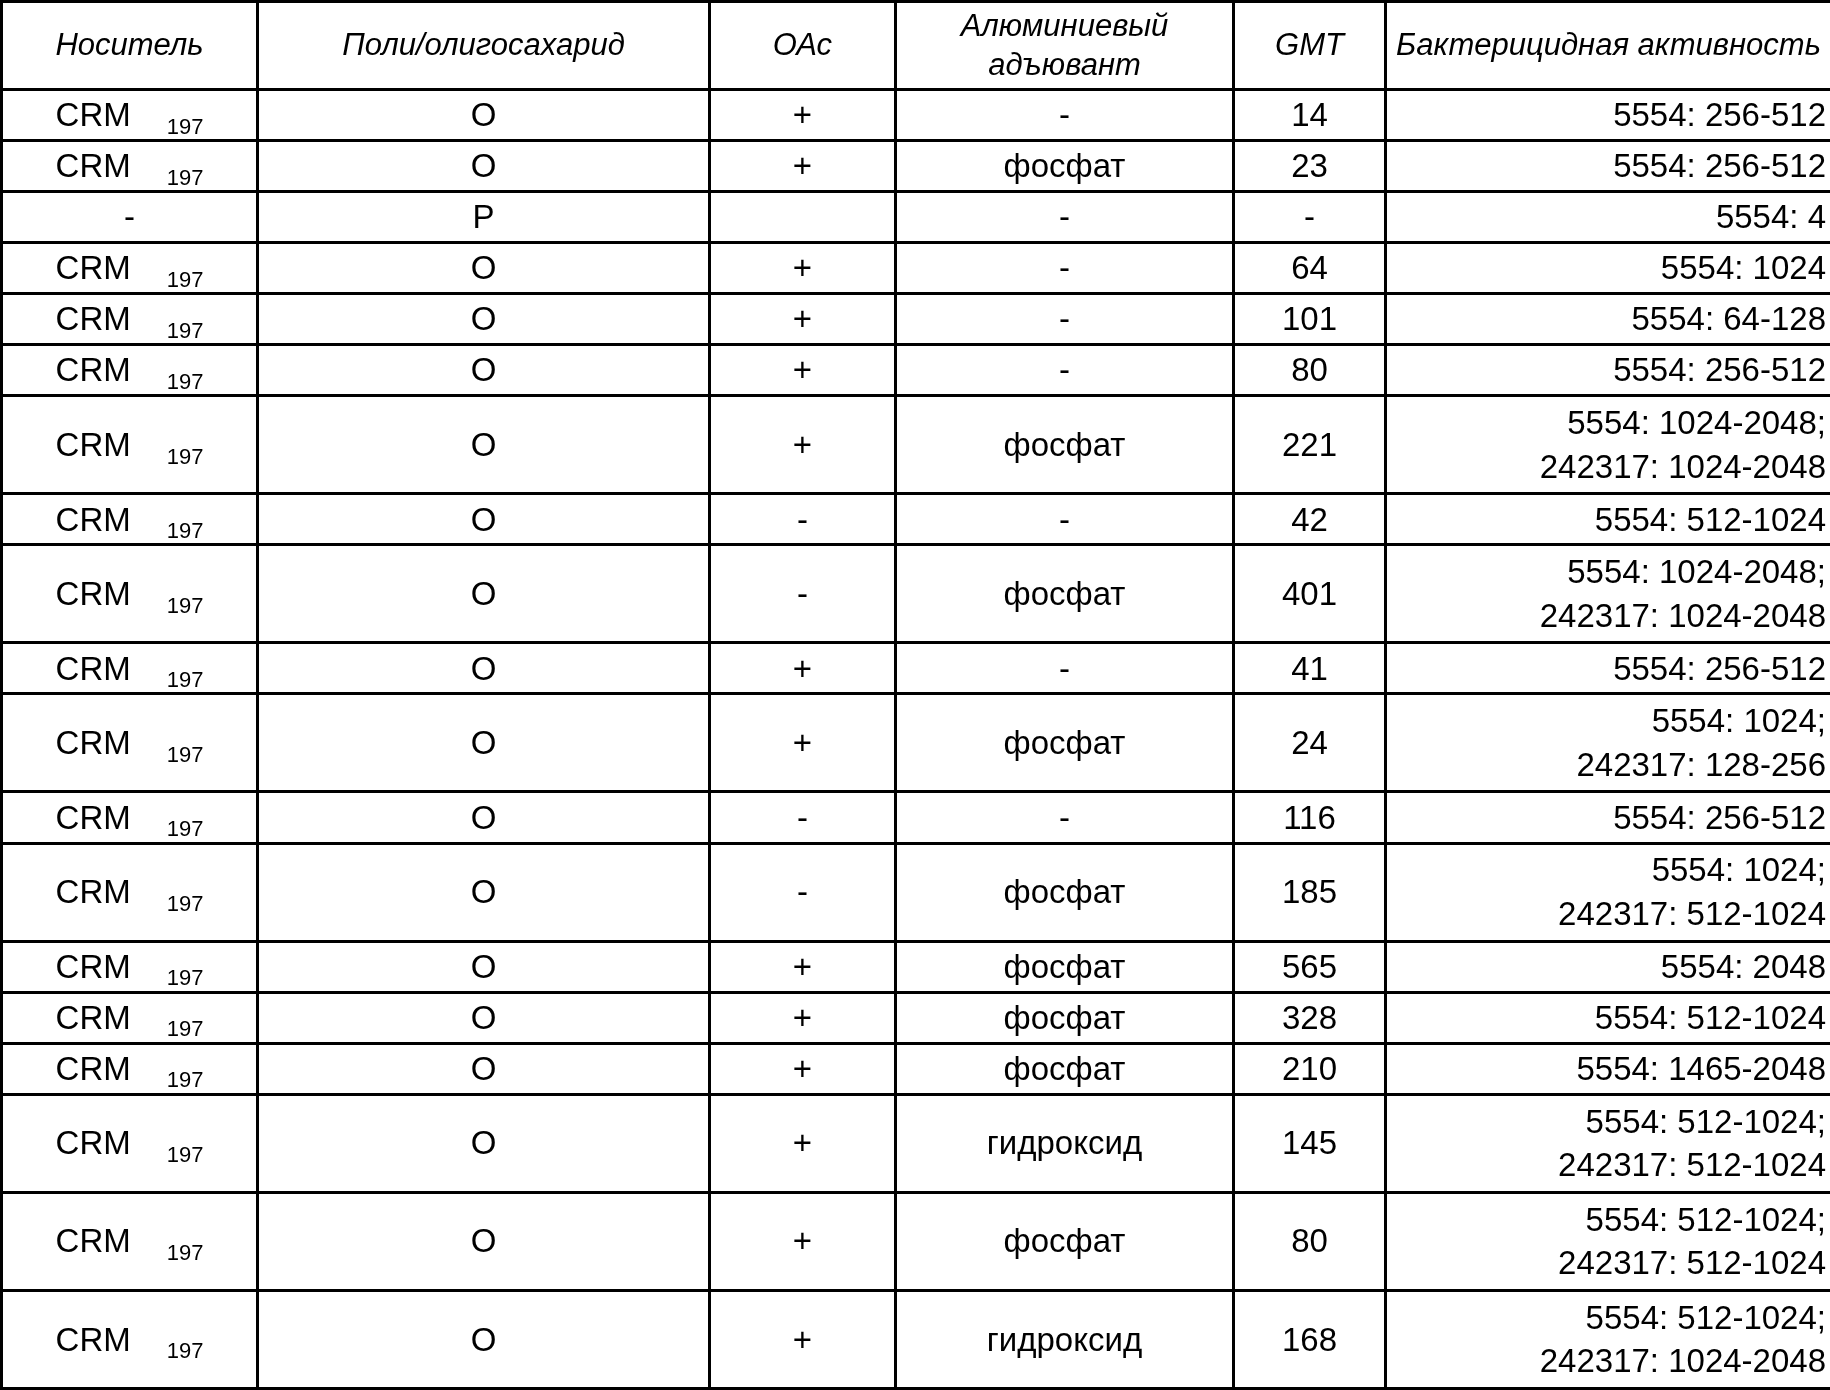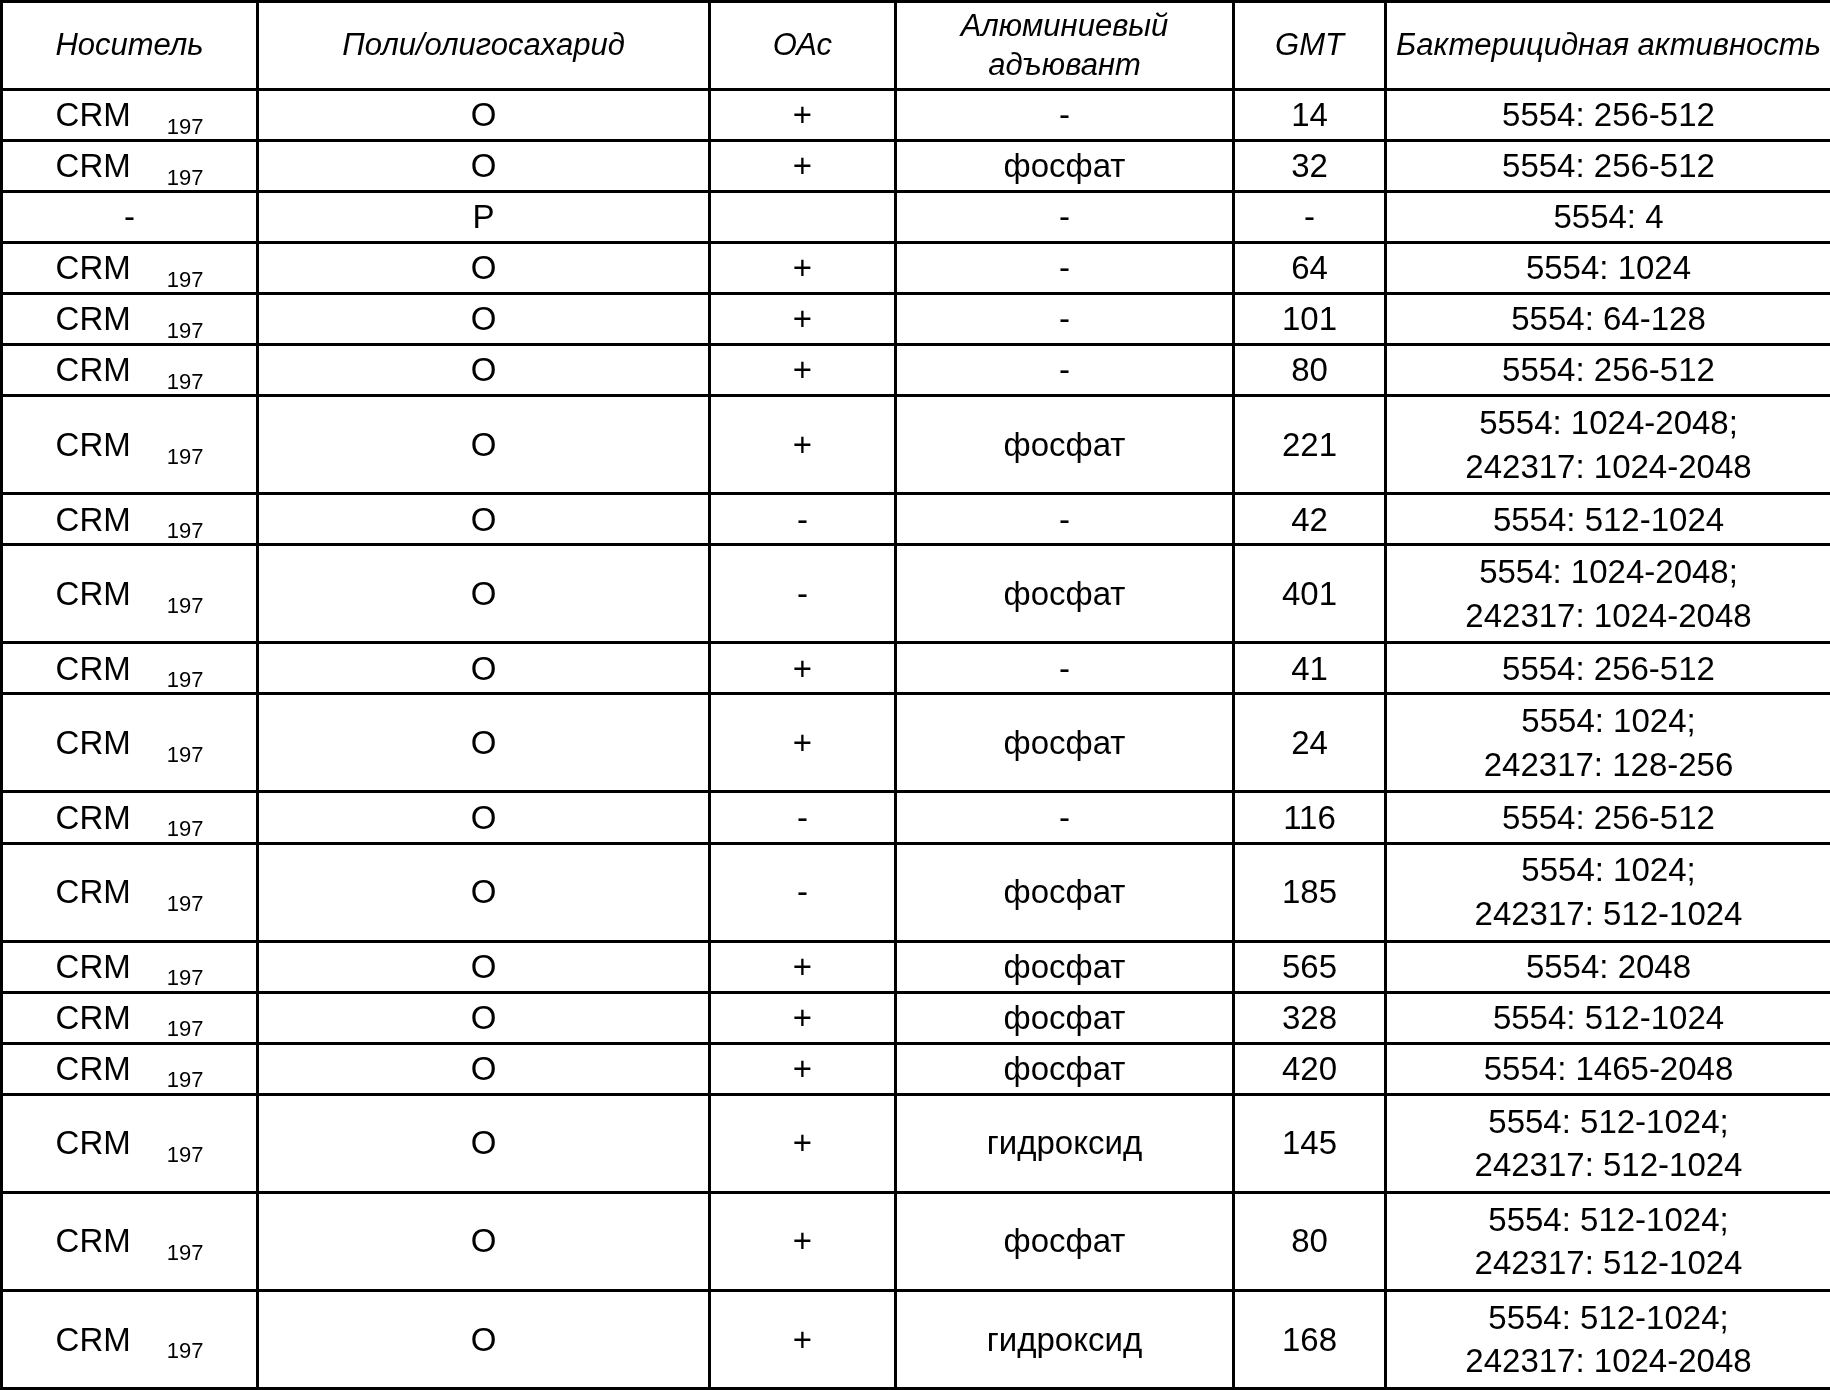--- a/index.html
+++ b/index.html
@@ -31,20 +31,21 @@
     font-weight: normal;
     font-size: 31px;
     line-height: 1.25;
   }
   .data-table td {
     font-size: 33px;
     line-height: 1.32;
   }
   .data-table td.activity {
     white-space: pre-line;
+    text-align: right;
   }
   .data-table sub {
     font-size: 22px;
     line-height: 0;
     margin-left: 36px;
   }
   tr.row-single { height: 50px; }
   tr.row-double { height: 96px; }
   tr.header-row { height: 88px; font-style: italic; }
 </style>
@@ -77,21 +78,21 @@
         <td>+</td>
         <td>-</td>
         <td>14</td>
         <td class="activity">5554: 256-512</td>
       </tr>
       <tr class="row-single">
         <td>CRM<sub>197</sub></td>
         <td>О</td>
         <td>+</td>
         <td>фосфат</td>
-        <td>32</td>
+        <td>23</td>
         <td class="activity">5554: 256-512</td>
       </tr>
       <tr class="row-single">
         <td>-</td>
         <td>Р</td>
         <td></td>
         <td>-</td>
         <td>-</td>
         <td class="activity">5554: 4</td>
       </tr>
@@ -193,21 +194,21 @@
         <td>+</td>
         <td>фосфат</td>
         <td>328</td>
         <td class="activity">5554: 512-1024</td>
       </tr>
       <tr class="row-single">
         <td>CRM<sub>197</sub></td>
         <td>О</td>
         <td>+</td>
         <td>фосфат</td>
-        <td>420</td>
+        <td>210</td>
         <td class="activity">5554: 1465-2048</td>
       </tr>
       <tr class="row-double">
         <td>CRM<sub>197</sub></td>
         <td>О</td>
         <td>+</td>
         <td>гидроксид</td>
         <td>145</td>
         <td class="activity">5554: 512-1024;
 242317: 512-1024</td>

